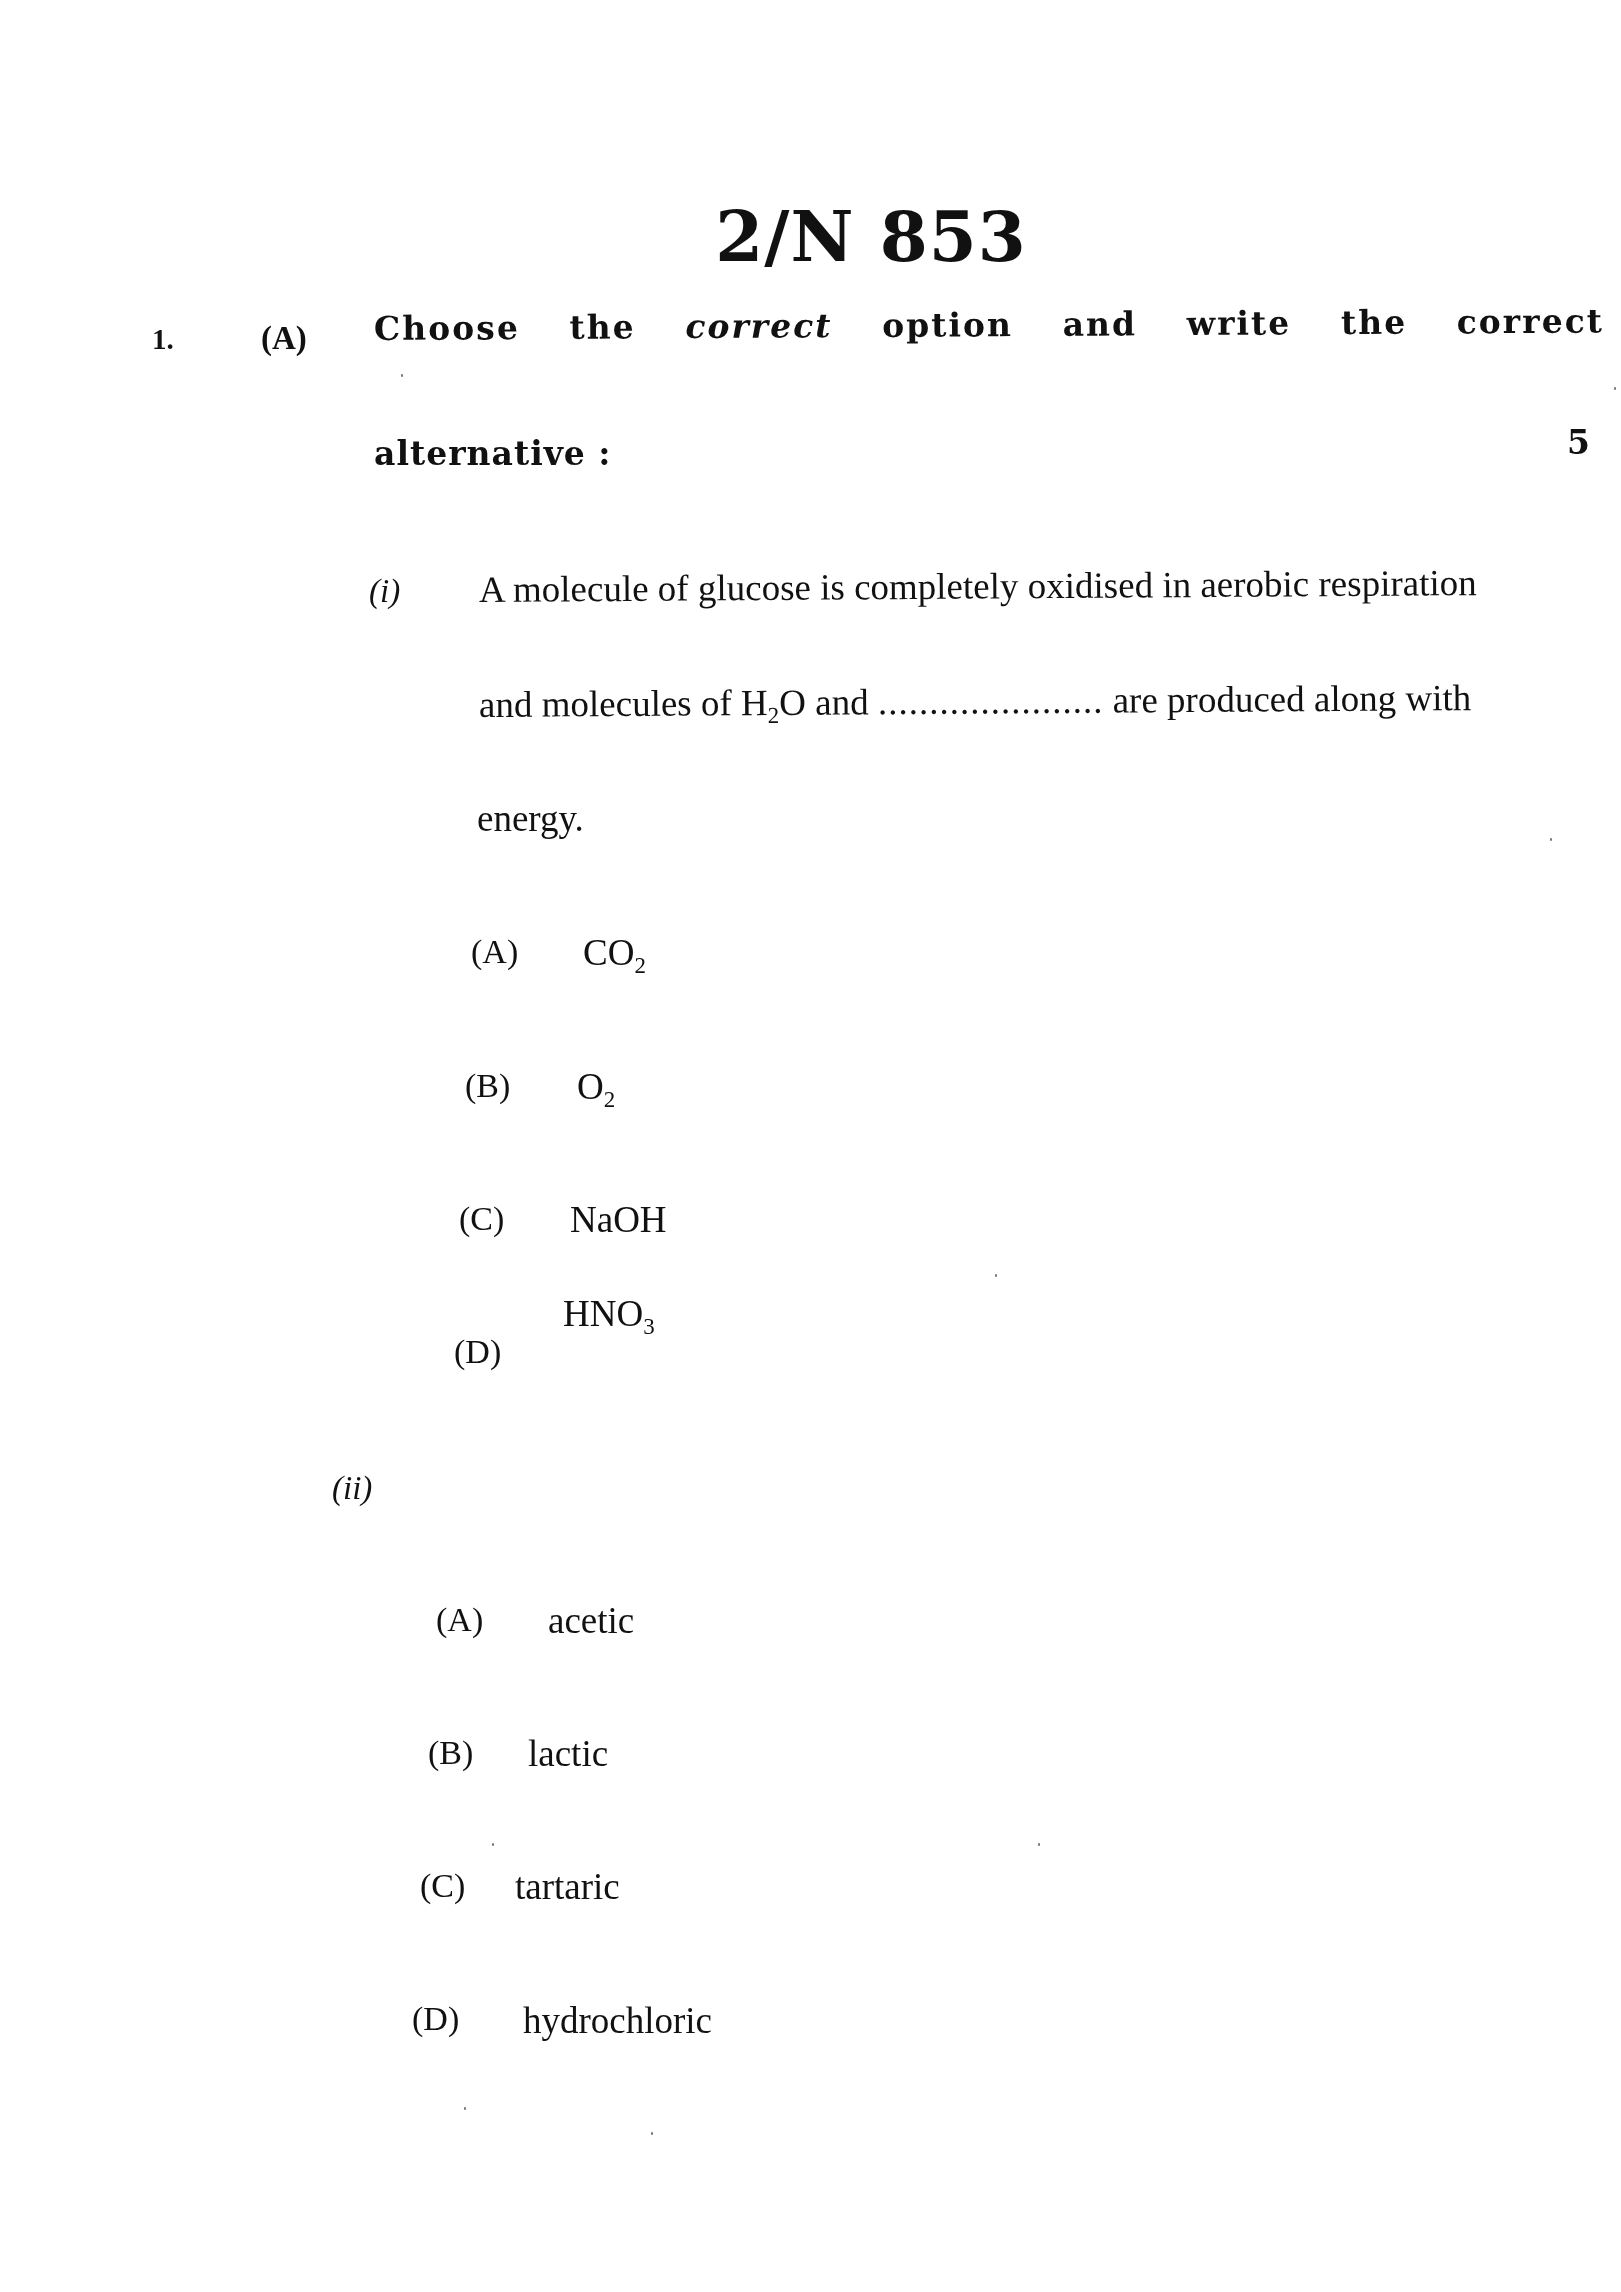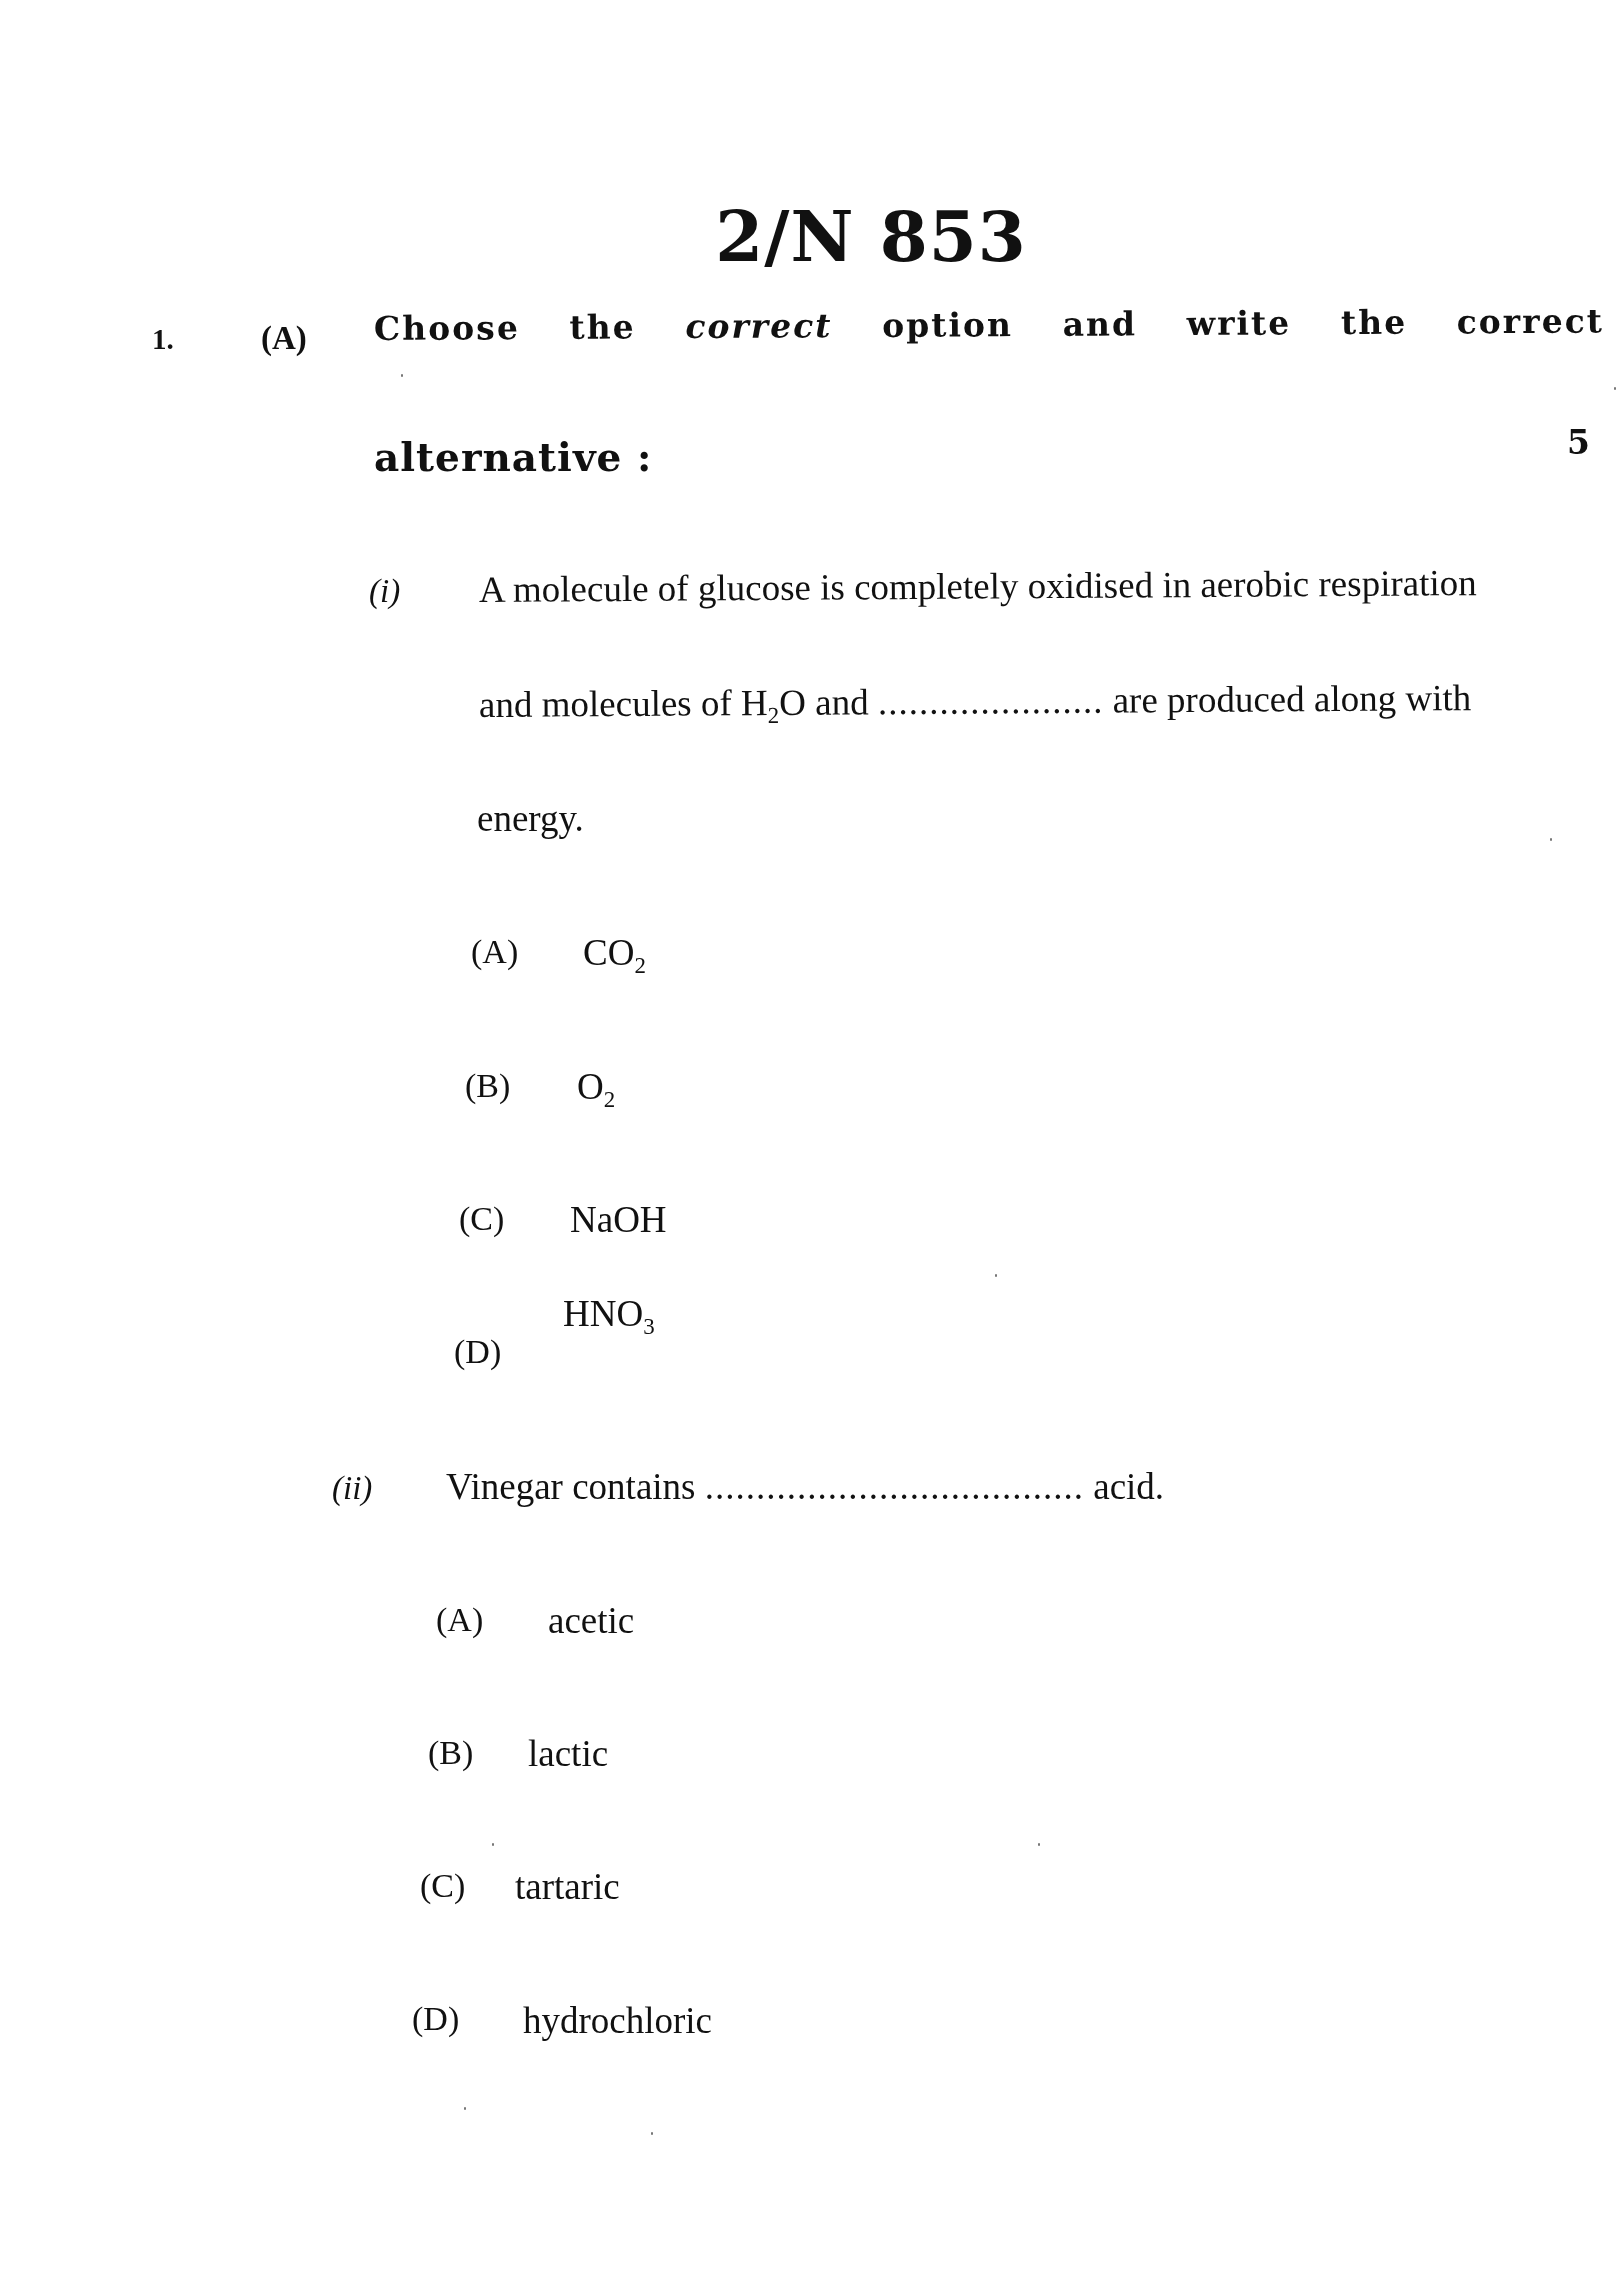--- a/index.html
+++ b/index.html
@@ -60,21 +60,21 @@
       font-size: 33px;
       letter-spacing: 2px;
       transform: rotate(-0.35deg);
       transform-origin: left center;
     }
     .instruction-line1 .it { font-style: italic; }
     .instruction-line2 {
       left: 338px; top: 434px;
       font-family: "DejaVu Serif", serif;
       font-weight: bold;
-      font-size: 39px;
+      font-size: 33px;
       letter-spacing: 1px;
     }
     .marks {
       left: 1531px; top: 423px;
       font-family: "DejaVu Serif", serif;
       font-weight: bold;
       font-size: 33px;
     }
 
     
@@ -173,25 +173,20 @@
   <div class="abs opt-label q1-optB-label">(B)</div>
   <div class="abs opt-text q1-optB-text"><span>O</span><sub>2</sub></div>
 
   <div class="abs opt-label q1-optC-label">(C)</div>
   <div class="abs opt-text q1-optC-text"><span>NaOH</span></div>
 
   <div class="abs opt-label q1-optD-label">(D)</div>
   <div class="abs opt-text q1-optD-text"><span>HNO</span><sub>3</sub></div>
 
   <div class="abs sub-label q2-label">(ii)</div>
-  <div class="abs sub-text q2-line1">
-    <span>Vinegar contains</span>
-    <span class="blank">.....................................</span>
-    <span>acid.</span>
-  </div>
 
   <div class="abs opt-label q2-optA-label">(A)</div>
   <div class="abs opt-text q2-optA-text">acetic</div>
 
   <div class="abs opt-label q2-optB-label">(B)</div>
   <div class="abs opt-text q2-optB-text">lactic</div>
 
   <div class="abs opt-label q2-optC-label">(C)</div>
   <div class="abs opt-text q2-optC-text">tartaric</div>
 

